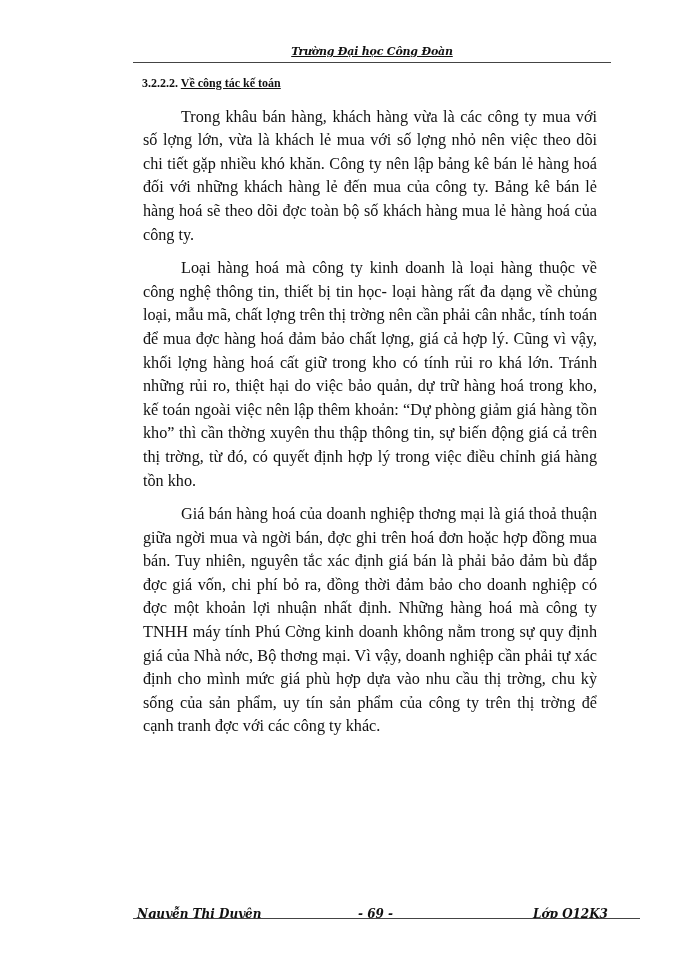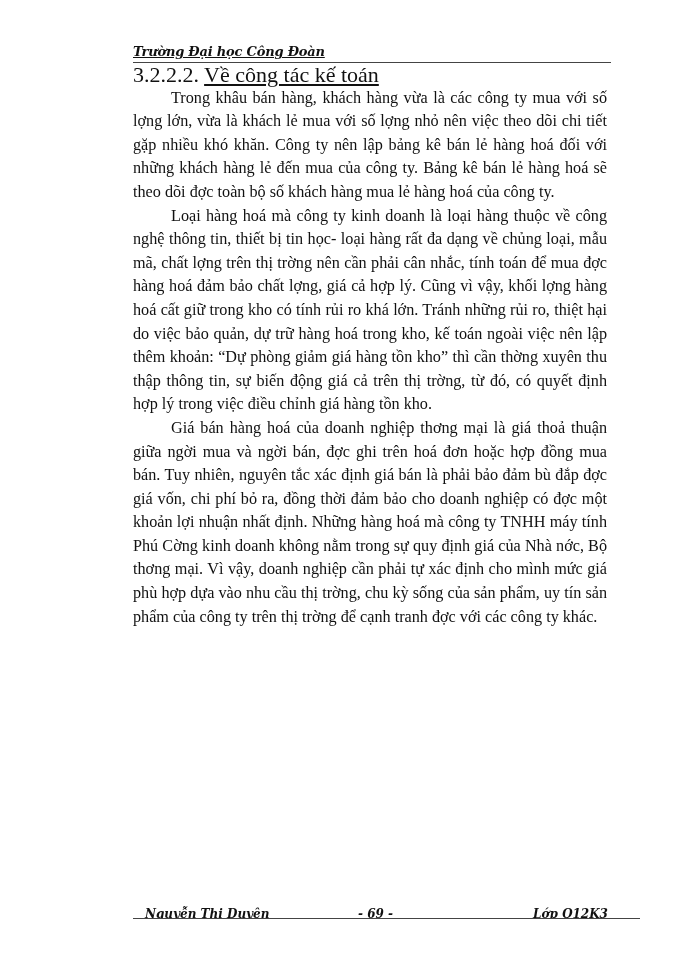--- a/index.html
+++ b/index.html
@@ -18,61 +18,61 @@
     .page-header {
       position: absolute;
       left: 133px;
       top: 44px;
       width: 478px;
       height: 18px;
       border-bottom: 1.5px solid #444;
       font-family: "DejaVu Serif", serif;
       font-style: italic;
       font-weight: bold;
-      font-size: 13px;
+      font-size: 11px;
       line-height: 16px;
       display: flex;
-      justify-content: space-between;
+      justify-content: center;
       letter-spacing: -0.2px;
     }
     .page-header span { text-decoration: underline; }
     .content {
       position: absolute;
       left: 133px;
       top: 63px;
       width: 474px;
       font-size: 16.2px;
       line-height: 23.6px;
       text-align: justify;
     }
     .heading {
-      margin: 0;
-      font-weight: normal;
-      font-size: 22px;
+      margin: 9px;
+      font-weight: bold;
+      font-size: 12px;
     }
     .heading .title { text-decoration: underline; }
     .para {
-      margin: 0;
+      margin: 10px;
       text-indent: 38px;
     }
     .page-footer {
       position: absolute;
       left: 133px;
       top: 903px;
       width: 507px;
       height: 15px;
       border-bottom: 1.5px solid #444;
       font-family: "DejaVu Serif", serif;
       font-style: italic;
       font-weight: bold;
       font-size: 12px;
       line-height: 14px;
       overflow: hidden;
     }
-    .page-footer .author { position: absolute; left: 12px; top: 4px; }
+    .page-footer .author { position: absolute; left: 4px; top: 4px; }
     .page-footer .page-num { position: absolute; left: 225px; top: 4px; text-align: center; }
     .page-footer .class-name { position: absolute; left: 400px; top: 4px; }
   </style>
 </head>
 <body>
 
 <div class="page-header">
   <span>Trường Đại học Công Đoàn</span>
 </div>
 

